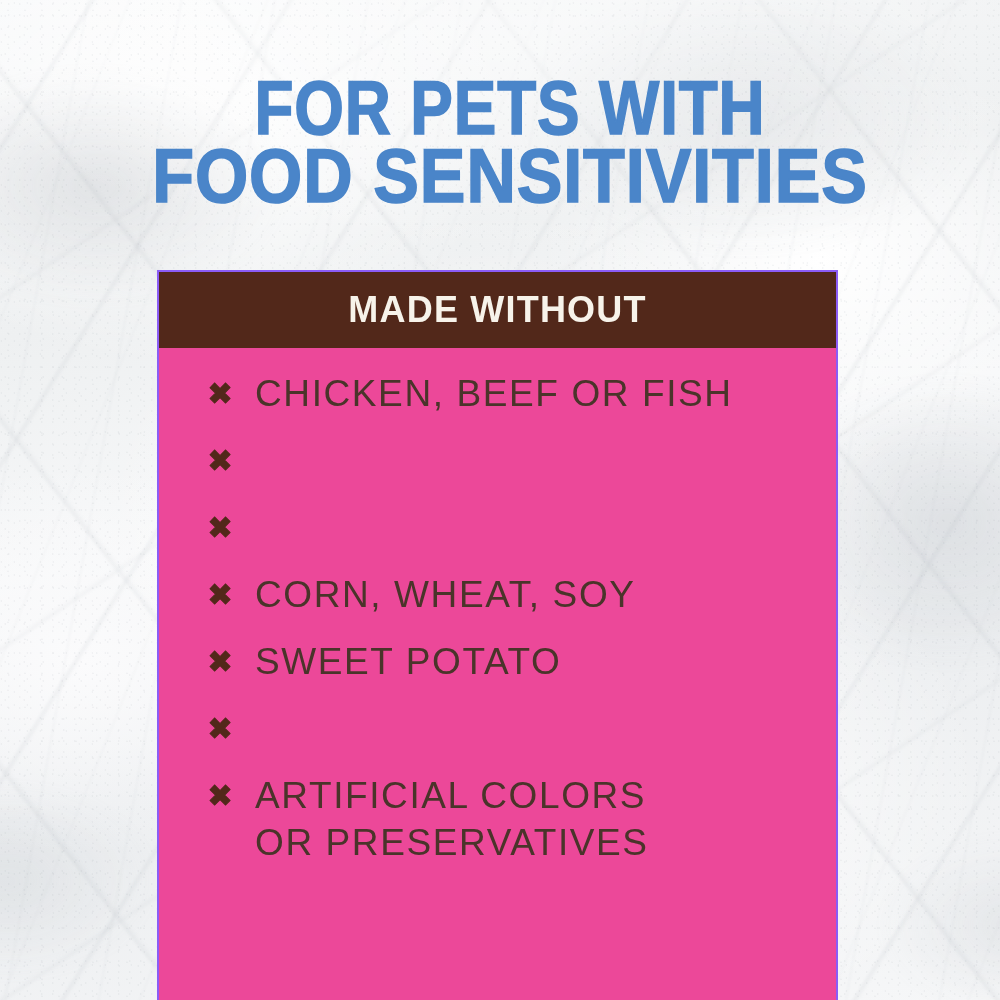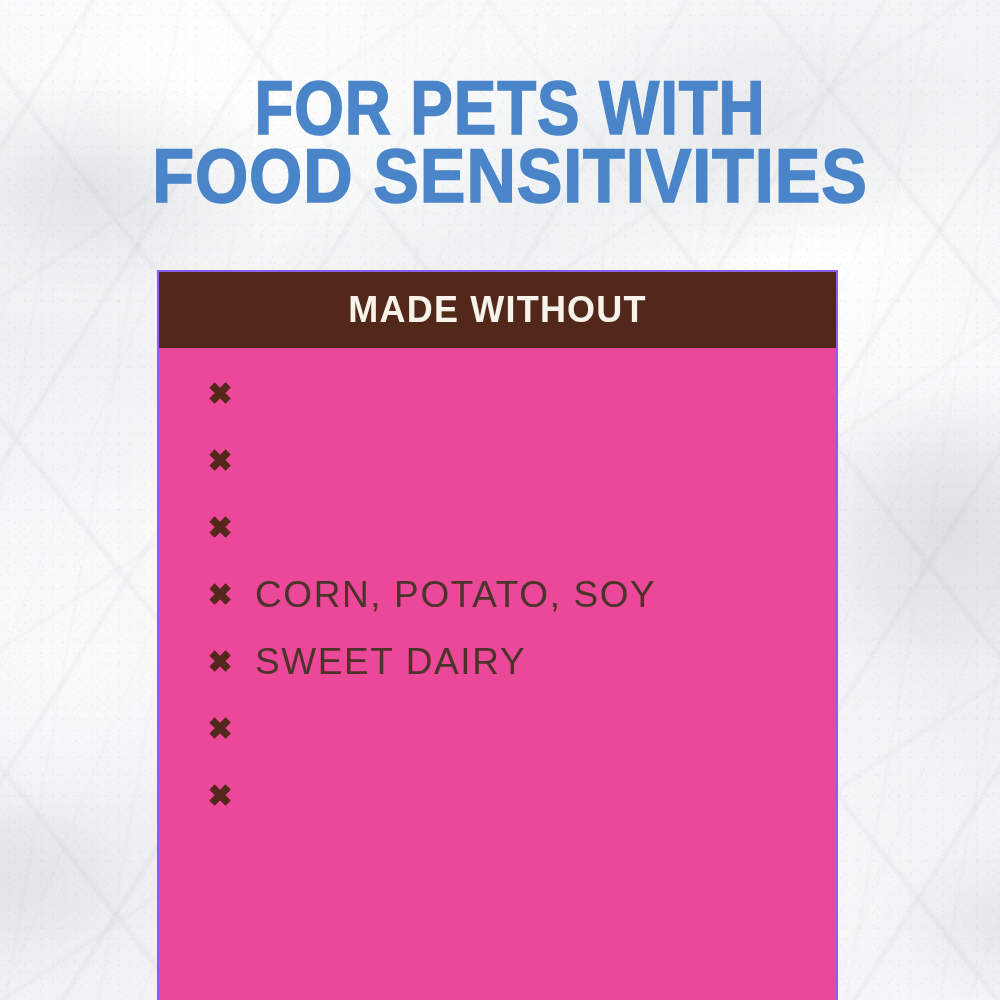--- a/index.html
+++ b/index.html
@@ -219,45 +219,48 @@
 
     <div class="card-header">
       <span class="card-header-title">MADE WITHOUT</span>
     </div>
 
     <div class="card-body">
       <ul class="no-list">
 
         <li class="no-item">
           <span class="x-mark">✖</span>
-        </li>
-
-        <li class="no-item">
-          <span class="x-mark">✖</span>
-        </li>
-
-        <li class="no-item">
-          <span class="x-mark">✖</span>
-        </li>
-
-        <li class="no-item">
-          <span class="x-mark">✖</span>
-          <span class="no-text">CORN, POTATO, SOY</span>
-        </li>
-
-        <li class="no-item">
-          <span class="x-mark">✖</span>
-          <span class="no-text">SWEET DAIRY</span>
-        </li>
-
-        <li class="no-item">
-          <span class="x-mark">✖</span>
-        </li>
-
-        <li class="no-item">
-          <span class="x-mark">✖</span>
+          <span class="no-text">CHICKEN, BEEF OR FISH</span>
+        </li>
+
+        <li class="no-item">
+          <span class="x-mark">✖</span>
+        </li>
+
+        <li class="no-item">
+          <span class="x-mark">✖</span>
+        </li>
+
+        <li class="no-item">
+          <span class="x-mark">✖</span>
+          <span class="no-text">CORN, WHEAT, SOY</span>
+        </li>
+
+        <li class="no-item">
+          <span class="x-mark">✖</span>
+          <span class="no-text">SWEET POTATO</span>
+        </li>
+
+        <li class="no-item">
+          <span class="x-mark">✖</span>
+        </li>
+
+        <li class="no-item">
+          <span class="x-mark">✖</span>
+          <span class="no-text">ARTIFICIAL COLORS
+OR PRESERVATIVES</span>
         </li>
 
       </ul>
     </div>
 
   </div>
 </div>
 
 </body></html>

